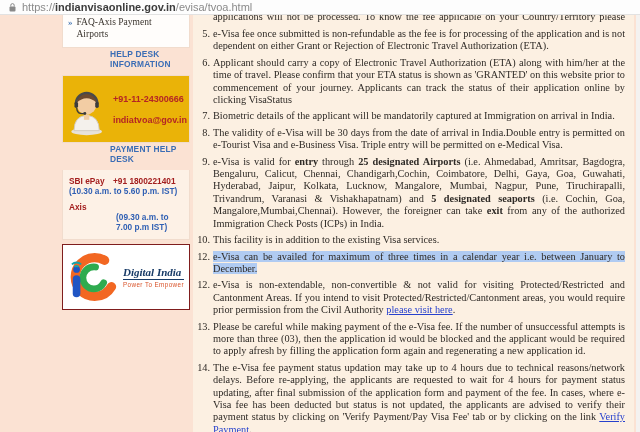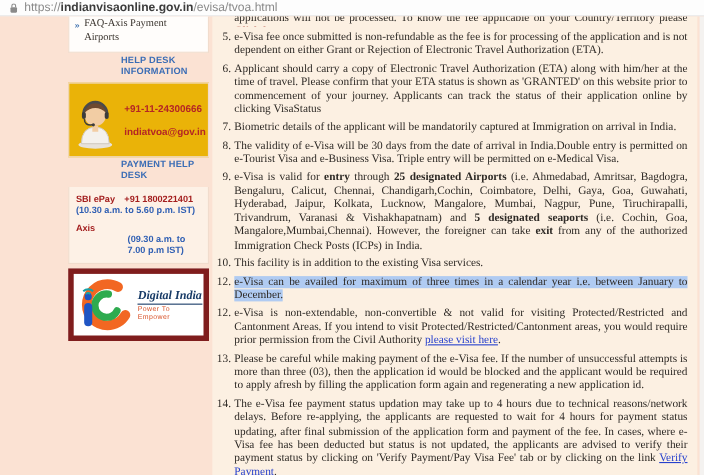--- a/index.html
+++ b/index.html
@@ -44,21 +44,21 @@
     background:#fdf1e6; border:1px solid #f1dccd; border-top:none;
     padding:6px 2px 7px 6px;
     font-family:"Liberation Sans", sans-serif; font-weight:bold; font-size:8.3px;
     line-height:10px;
   }
   .pay-name-line{ color:#a31e1e; display:flex; }
   .pay-name{ flex:0 0 44px; }
   .pay-hours{ color:#2f5fb3; margin-bottom:6px; }
   .pay-hours.last{ margin-bottom:0;padding-left:47px; }
   .logo-box{
-    background:#ffffff; border:5px solid #7f1d1d; margin-top:4px;
+    background:#ffffff; border:1px solid #7f1d1d; margin-top:4px;
     padding:5px 1px 5px 3px; display:flex; align-items:center; gap:3px; height:66px;
   }
   .di-text{ display:flex; flex-direction:column; }
   .di-name{
     font-family:"Liberation Serif", serif; font-style:italic; font-weight:bold;
     font-size:11px; color:#173a66; border-bottom:1.2px solid #173a66; padding-bottom:1px;
   }
   .di-tag{
     font-family:"Liberation Sans", sans-serif; font-size:6.3px; color:#d9542b;
     letter-spacing:.4px; margin-top:1px;

